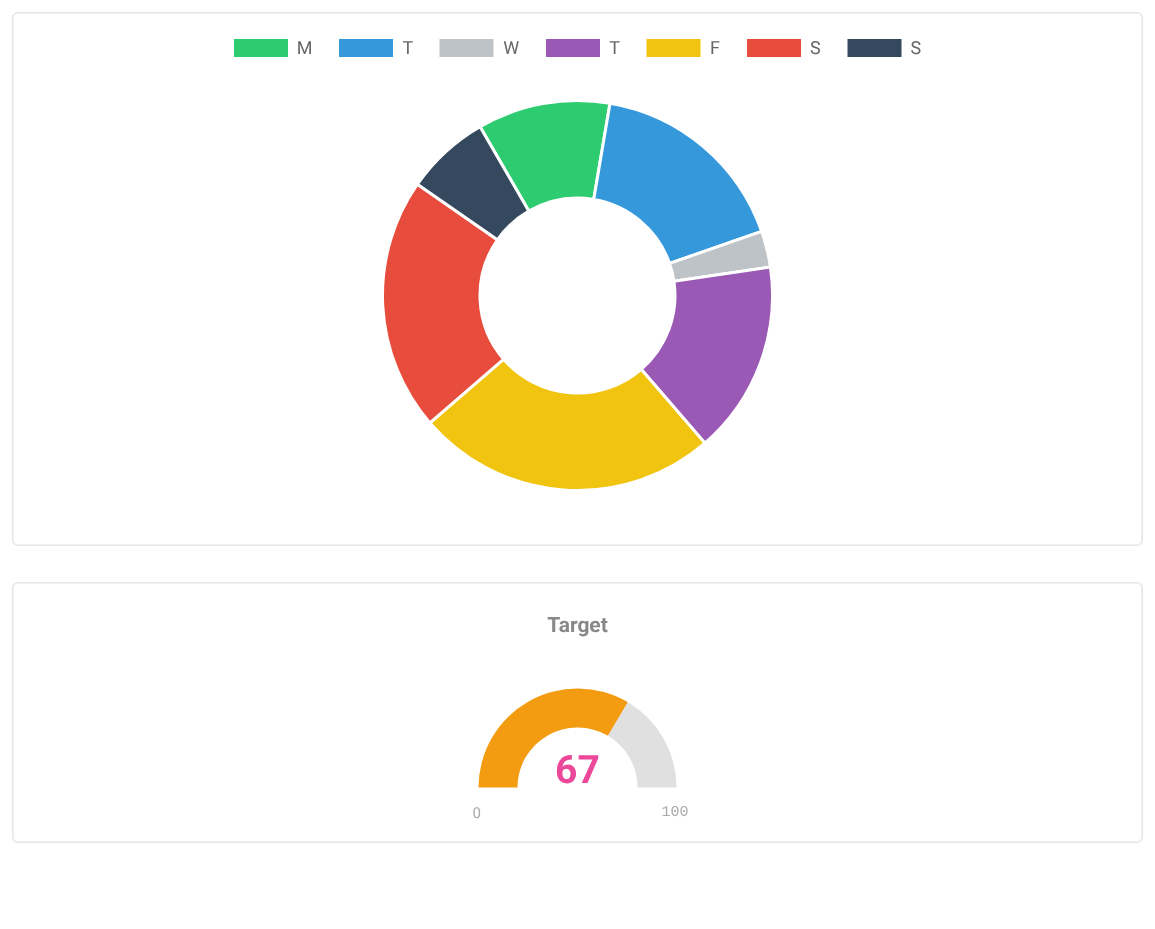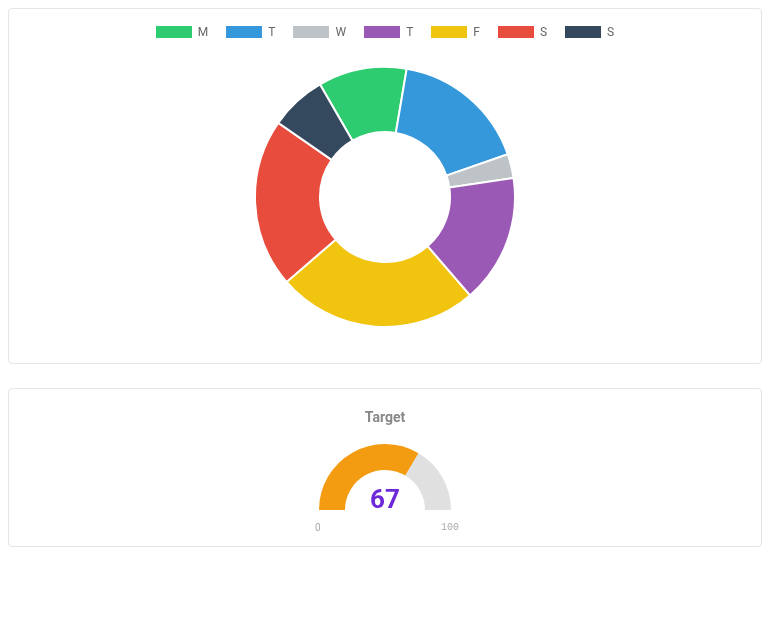--- a/index.html
+++ b/index.html
@@ -37,30 +37,30 @@
   .donut-wrap {
     display: flex;
     justify-content: center;
     align-items: center;
   }
   .gauge-card { text-align: center; padding-top: 20px; padding-bottom: 24px; }
   .gauge-title {
     font-size: 14px;
     font-weight: 700;
     color: #888;
-    margin-bottom: 1px;
+    margin-bottom: 16px;
   }
   .gauge-wrap { position: relative; display: inline-block; }
   .gauge-value {
     position: absolute;
     left: 0; right: 0;
     bottom: 6px;
     font-size: 26px;
     font-weight: 700;
-    color: #6d28d9;
+    color: #ec4899;
   }
   .gauge-ticks {
     position: relative;
     width: 160px;
     margin: 2px auto 0;
     font-size: 10px;
     color: #aaa;
   }
   .gauge-tick-min { position: absolute; left: 10px; }
   .gauge-tick-max { position: absolute; right: 6px; font-family: Liberation Mono, monospace; }

